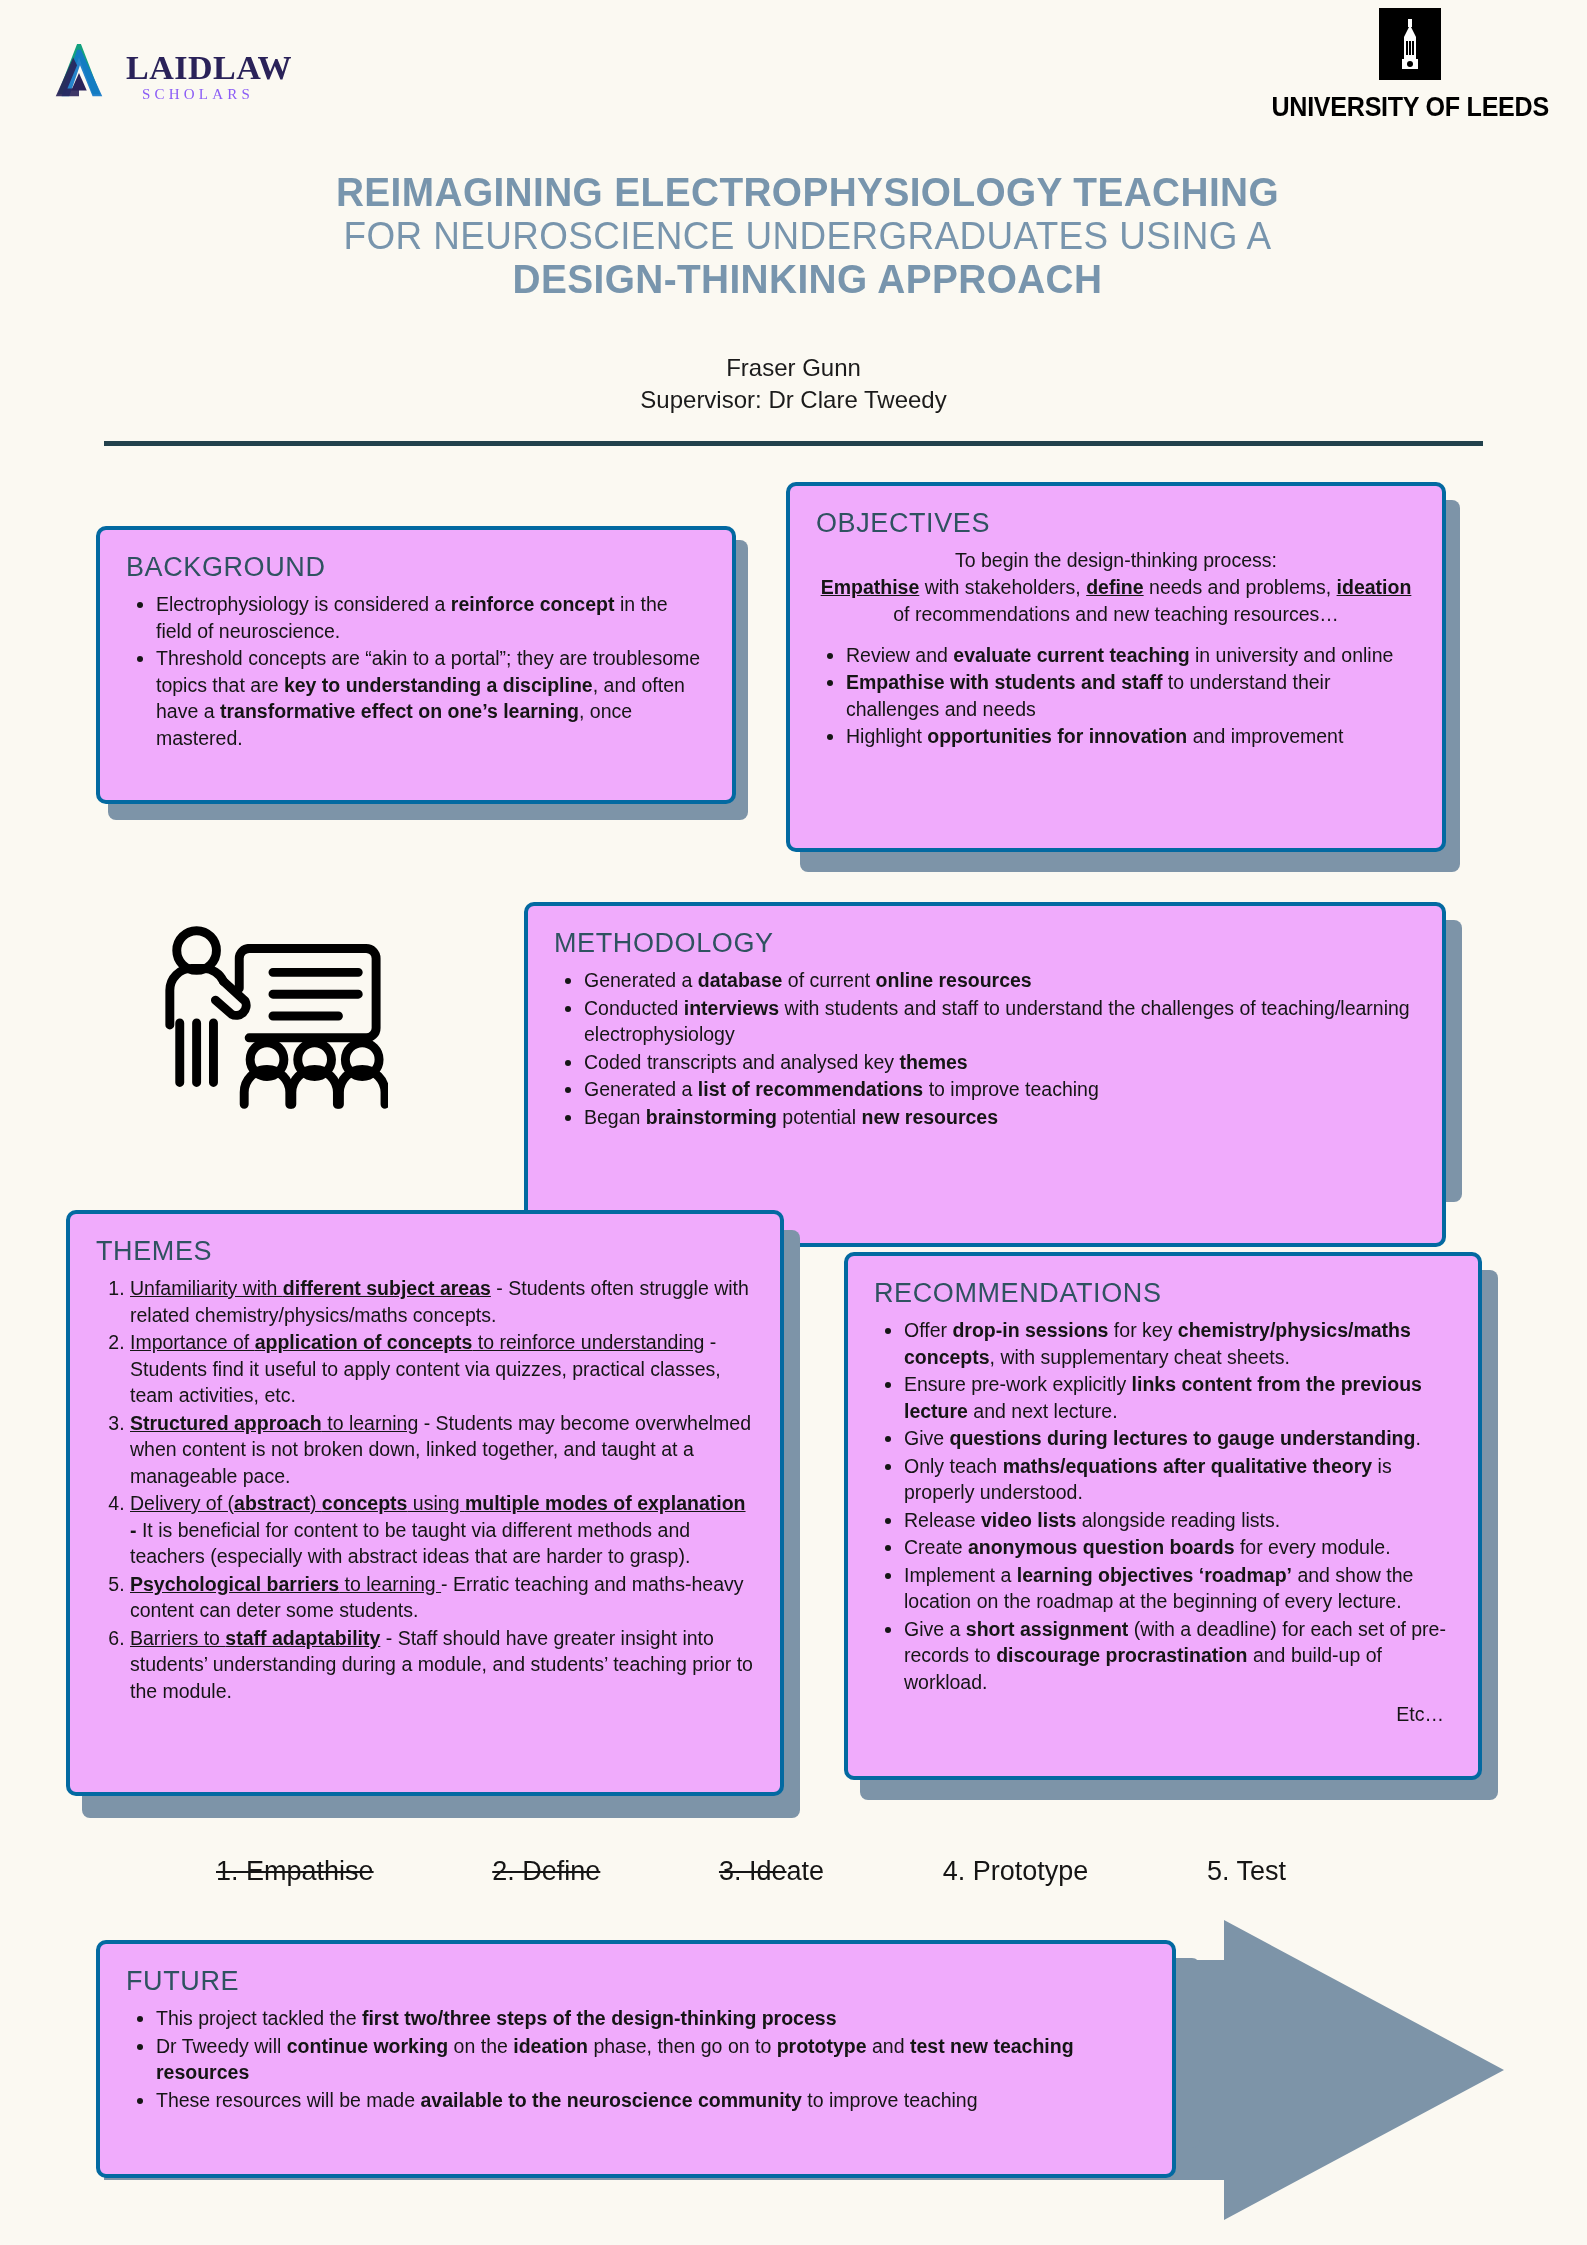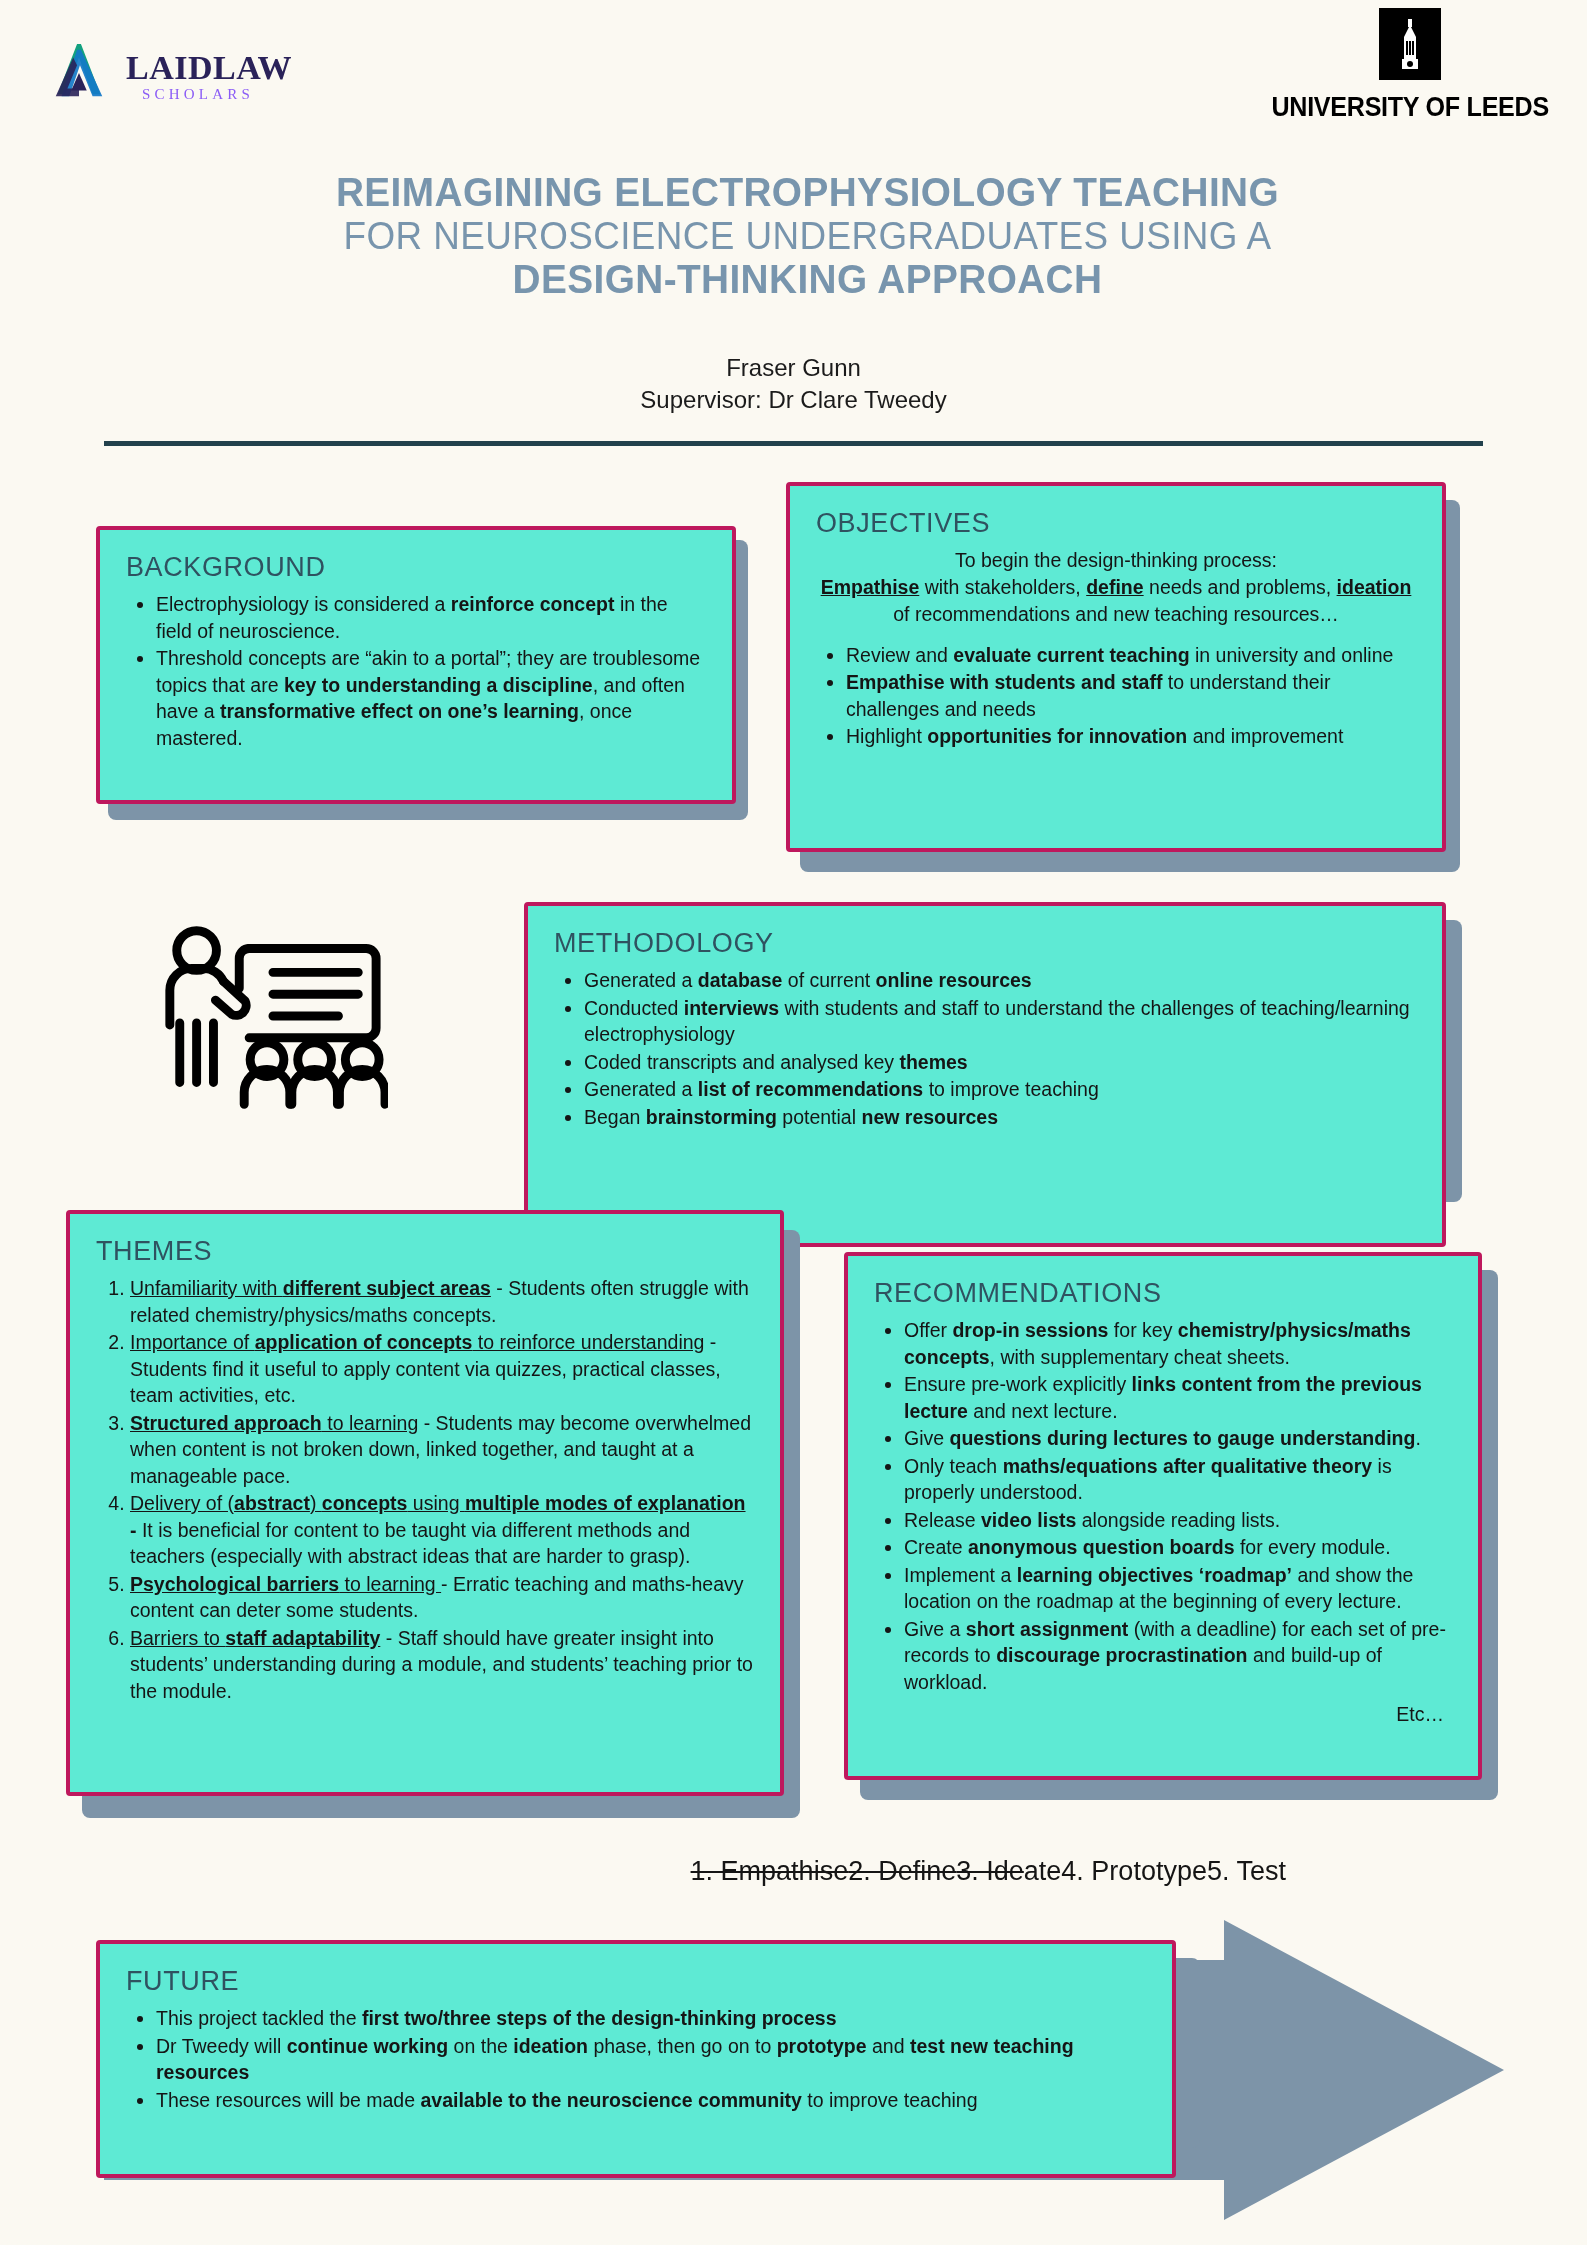--- a/index.html
+++ b/index.html
@@ -29,22 +29,22 @@
   .t1,.t2,.t3{color:#7895ad;font-family:"Liberation Sans", sans-serif;line-height:1.12;
               letter-spacing:.4px;transform:scaleX(.97);}
   .t1{font-size:40px;font-weight:bold;}
   .t2{font-size:38px;font-weight:normal;}
   .t3{font-size:40px;font-weight:bold;}
   .authors{position:absolute;left:0;right:0;top:352px;text-align:center;
            font-size:24px;color:#1b1b1b;line-height:1.32;}
   .rule{position:absolute;left:104px;right:104px;top:441px;height:5px;background:#22414c;}
 
   
-  .card{position:absolute;box-sizing:border-box;background:#5eead4;
-        border:4px solid #be185d;border-radius:4px;}
+  .card{position:absolute;box-sizing:border-box;background:#f0abfc;
+        border:4px solid #0369a1;border-radius:10px;}
   .shadow{position:absolute;background:#7d94a8;border-radius:8px;}
   .card-title{font-size:27px;color:#2f5260;letter-spacing:.6px;margin:0 0 8px 0;font-weight:normal;}
   .card-body{font-size:19.5px;line-height:1.36;color:#151515;}
   ul.b,ol.b{margin:0;padding-left:30px;}
   ul.b{list-style:disc;}
   ol.b{padding-left:34px;}
   ul.b li,ol.b li{margin:0 0 1px 0;}
   .lead{font-size:19.5px;line-height:1.38;margin:0 0 14px 0;text-align:center;}
   u{text-decoration:underline;}
   b{font-weight:bold;}
@@ -66,21 +66,21 @@
   #rec-card{left:844px;top:1252px;width:638px;height:528px;padding:22px 26px 10px 26px;}
 
   #fut-shadow{left:120px;top:1958px;width:1080px;height:190px;}
   #fut-card{left:96px;top:1940px;width:1080px;height:238px;padding:22px 26px 24px 26px;}
 
   .teach-icon{position:absolute;left:150px;top:920px;width:238px;height:190px;}
 
   
   .arrow{position:absolute;left:104px;top:1920px;width:1400px;height:300px;}
   .steps{position:absolute;left:216px;top:1856px;width:1070px;
-         display:flex;justify-content:flex-end;align-items:center;
+         display:flex;justify-content:space-between;align-items:center;
          font-size:27px;color:#151515;}
   .step.done{text-decoration:line-through;text-decoration-thickness:2px;}
   .step .partial{text-decoration:line-through;text-decoration-thickness:2px;}
   .etc{text-align:right;font-size:19.5px;margin-top:6px;padding-right:8px;}
 </style>
 </head>
 <body>
 
 <div class="poster">
 

